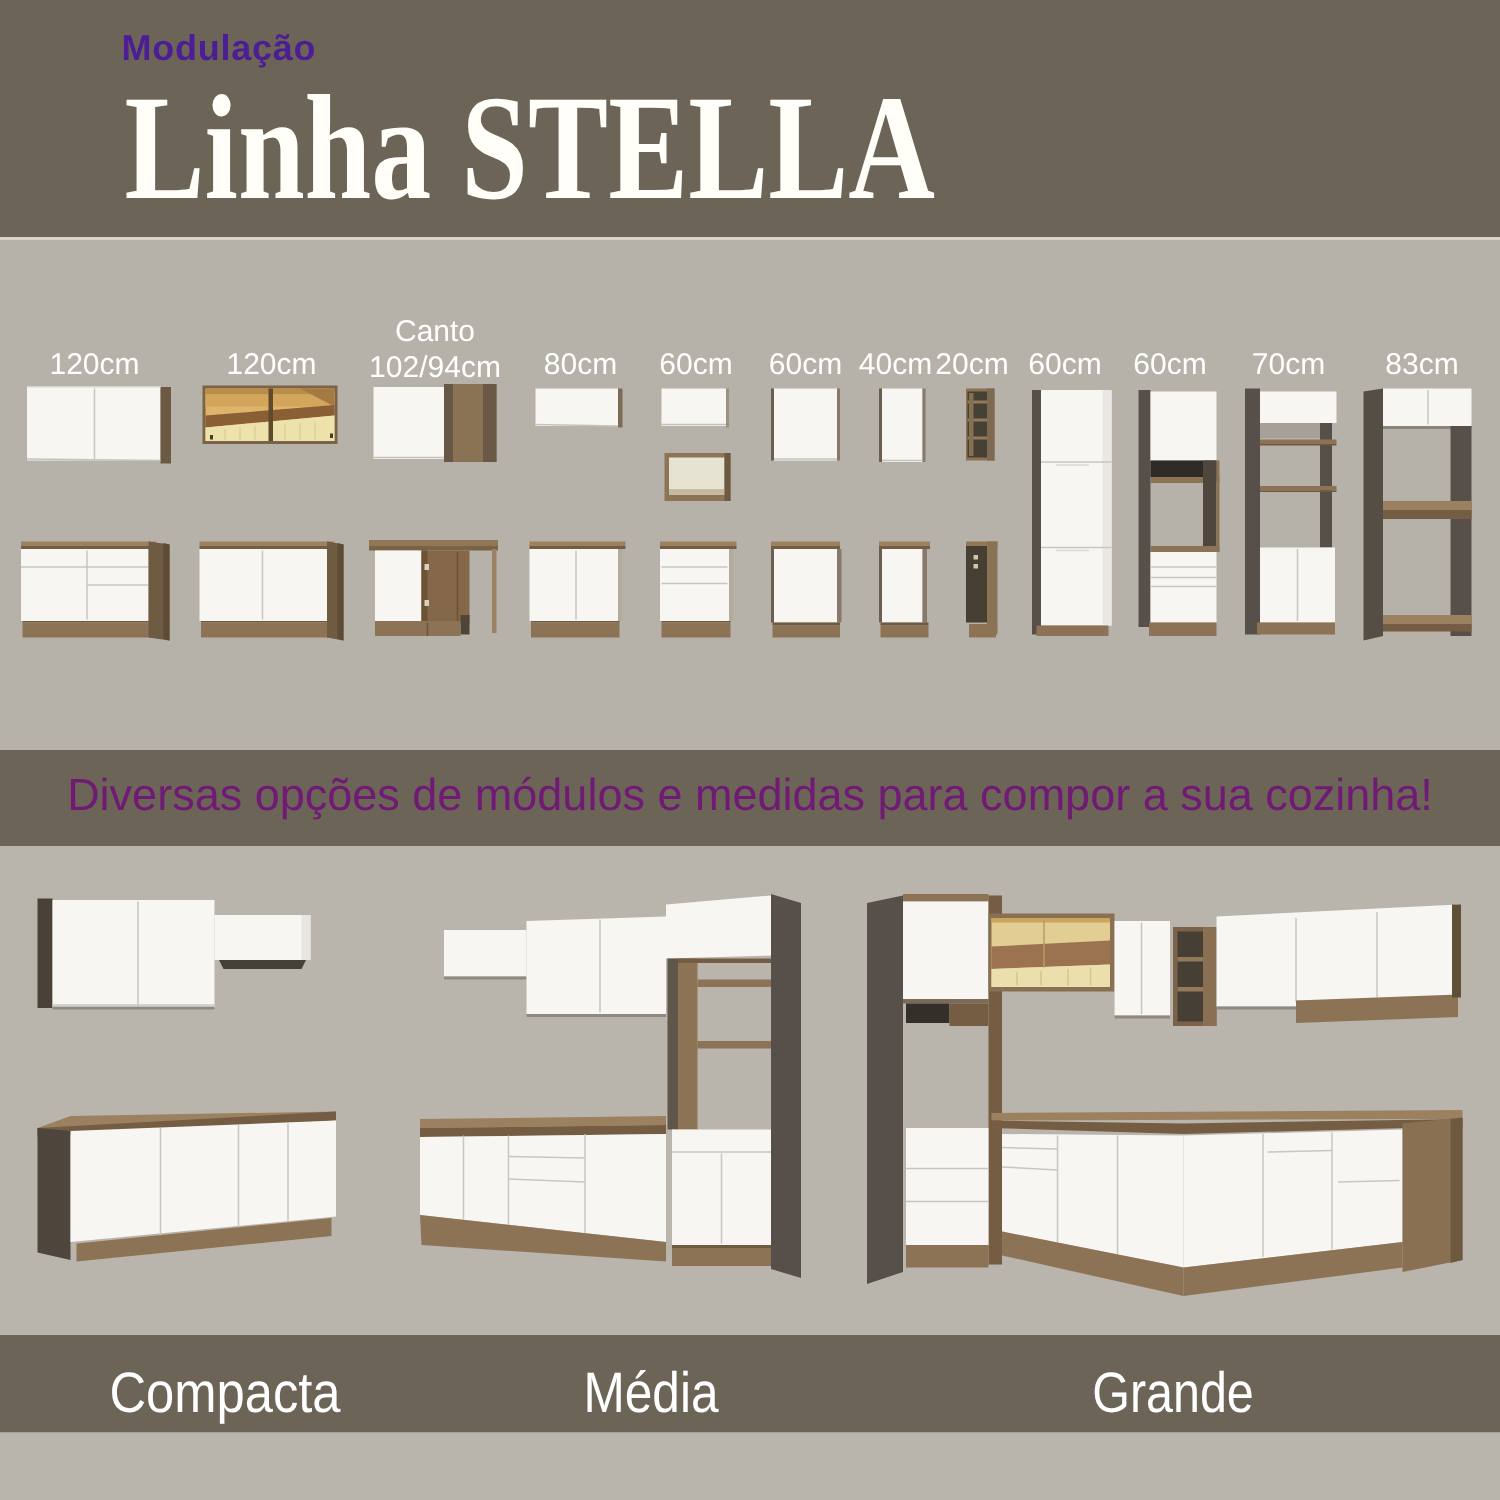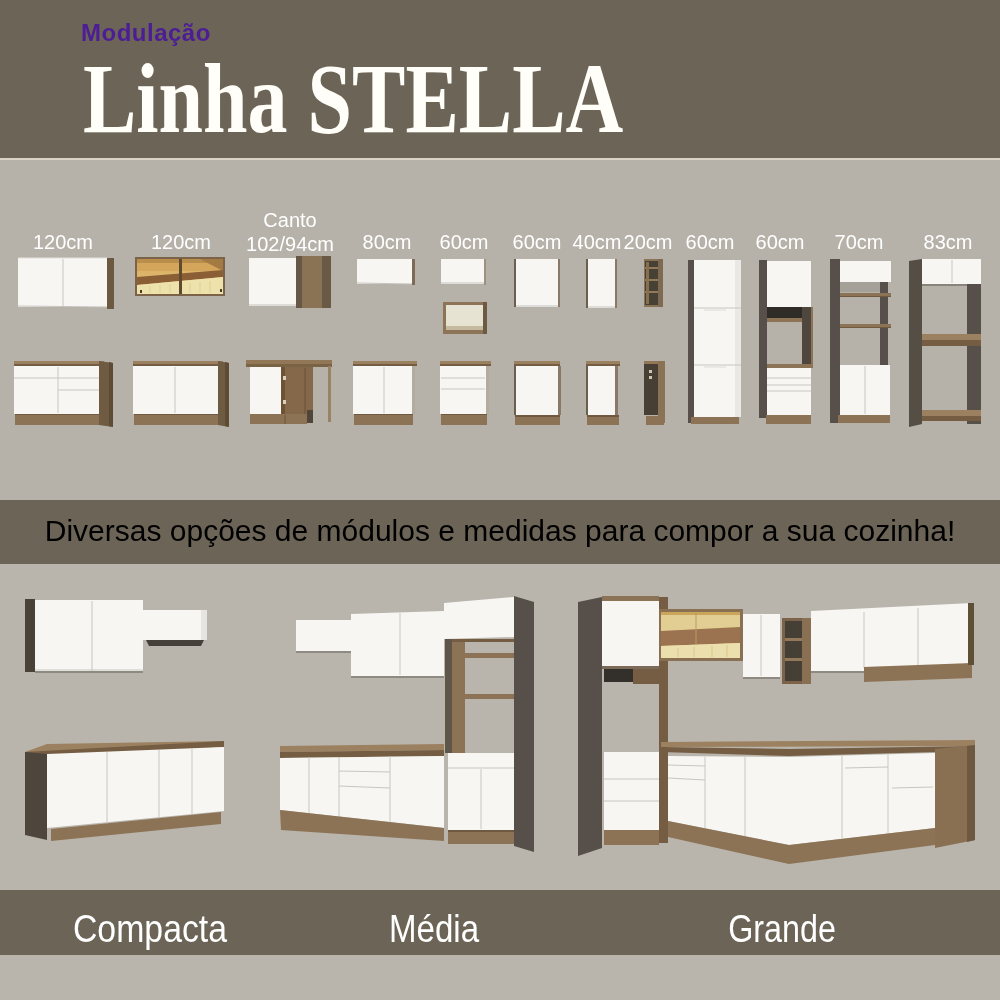--- a/index.html
+++ b/index.html
@@ -16,21 +16,21 @@
   <div class="abs" style="left:0;top:158px;width:1000px;height:2px;background:#d9d4c5;"></div>
 
   <div class="abs" style="left:0;top:160px;width:1000px;height:340px;background:#b6b2a9;"></div>
 
   <div class="abs" style="left:81px;top:19px;font-size:24px;color:#4c1d95;letter-spacing:0.5px;font-weight:bold;">Modulação</div>
 
   <div class="abs" style="left:83px;top:41px;font-size:100px;font-family:'Liberation Serif',serif;font-weight:bold;color:#fffef8;transform:scaleX(0.80);transform-origin:0 0;">Linha STELLA</div>
 
   <div class="abs" style="left:0;top:500px;width:1000px;height:64px;background:#6c6557;"></div>
 
-  <div class="abs" style="left:0;top:514px;width:1000px;text-align:center;font-size:30px;color:#000000;">Diversas opções de módulos e medidas para compor a sua cozinha!</div>
+  <div class="abs" style="left:0;top:514px;width:1000px;text-align:center;font-size:30px;color:#701a75;">Diversas opções de módulos e medidas para compor a sua cozinha!</div>
 
   <div class="abs" style="left:0;top:564px;width:1000px;height:326px;background:#b9b5ac;"></div>
 
   <div class="abs" style="left:0;top:890px;width:1000px;height:65px;background:#6c6557;"></div>
 
   <div class="abs" style="left:0;top:908px;width:300px;text-align:center;font-size:38px;color:#ffffff;transform:scaleX(0.89);">Compacta</div>
 
   <div class="abs" style="left:284px;top:908px;width:300px;text-align:center;font-size:38px;color:#ffffff;transform:scaleX(0.87);">Média</div>
 
   <div class="abs" style="left:632px;top:908px;width:300px;text-align:center;font-size:38px;color:#ffffff;transform:scaleX(0.85);">Grande</div>

